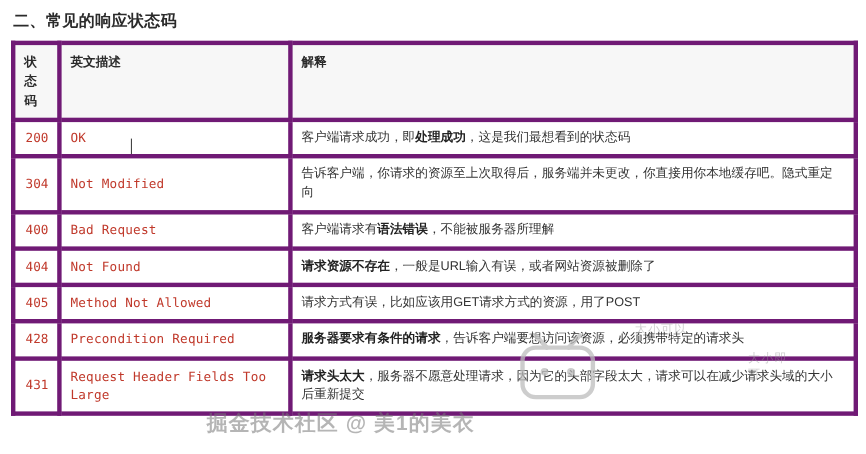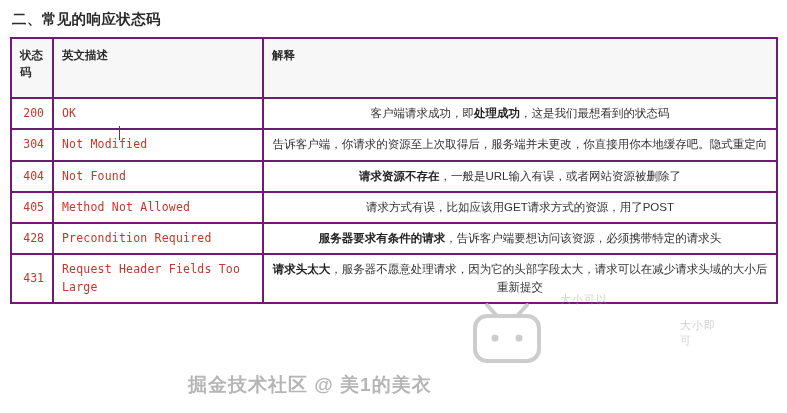--- a/index.html
+++ b/index.html
@@ -30,21 +30,21 @@
     letter-spacing: 0.4px;
   }
   table.status-table {
     border-collapse: collapse;
     width: 766px;
     table-layout: fixed;
     font-size: 12px;
   }
   table.status-table th,
   table.status-table td {
-    border: 2px solid #701a75;
+    border: 4px solid #701a75;
     vertical-align: middle;
     padding: 6px 8px;
     line-height: 1.5;
   }
   table.status-table thead th {
     background: #f7f7f7;
     font-weight: bold;
     text-align: left;
     color: #2b2b2b;
     font-size: 11.5px;
@@ -65,21 +65,20 @@
   }
   td.en {
     color: #c0392b;
     font-family: "DejaVu Sans Mono", monospace;
     font-size: 11.5px;
     letter-spacing: 0.2px;
   }
   td.desc {
     color: #333333;
     font-size: 11.5px;
-    text-align: center;
   }
   td.desc b {
     font-weight: bold;
     color: #222222;
   }
   tr.r-tall td { height: 34px; }
 
   
   .caret {
     position: absolute;
@@ -107,21 +106,21 @@
     left: 470px;
     top: 300px;
     width: 74px;
     height: 66px;
     pointer-events: none;
     user-select: none;
     opacity: 0.75;
   }
   .wm-faint {
     position: absolute;
-    left: 560px;
+    left: 577px;
     top: 292px;
     font-size: 11px;
     color: rgba(150,150,150,0.45);
     letter-spacing: 1px;
     pointer-events: none;
     user-select: none;
   }
   .wm-faint2 {
     position: absolute;
     left: 680px;
@@ -158,20 +157,25 @@
           <td class="code">200</td>
           <td class="en">OK</td>
           <td class="desc">客户端请求成功，即<b>处理成功</b>，这是我们最想看到的状态码</td>
         </tr>
         <tr>
           <td class="code">304</td>
           <td class="en">Not Modified</td>
           <td class="desc">告诉客户端，你请求的资源至上次取得后，服务端并未更改，你直接用你本地缓存吧。隐式重定向</td>
         </tr>
         <tr>
+          <td class="code">400</td>
+          <td class="en">Bad Request</td>
+          <td class="desc">客户端请求有<b>语法错误</b>，不能被服务器所理解</td>
+        </tr>
+        <tr>
           <td class="code">404</td>
           <td class="en">Not Found</td>
           <td class="desc"><b>请求资源不存在</b>，一般是URL输入有误，或者网站资源被删除了</td>
         </tr>
         <tr>
           <td class="code">405</td>
           <td class="en">Method Not Allowed</td>
           <td class="desc">请求方式有误，比如应该用GET请求方式的资源，用了POST</td>
         </tr>
         <tr>

